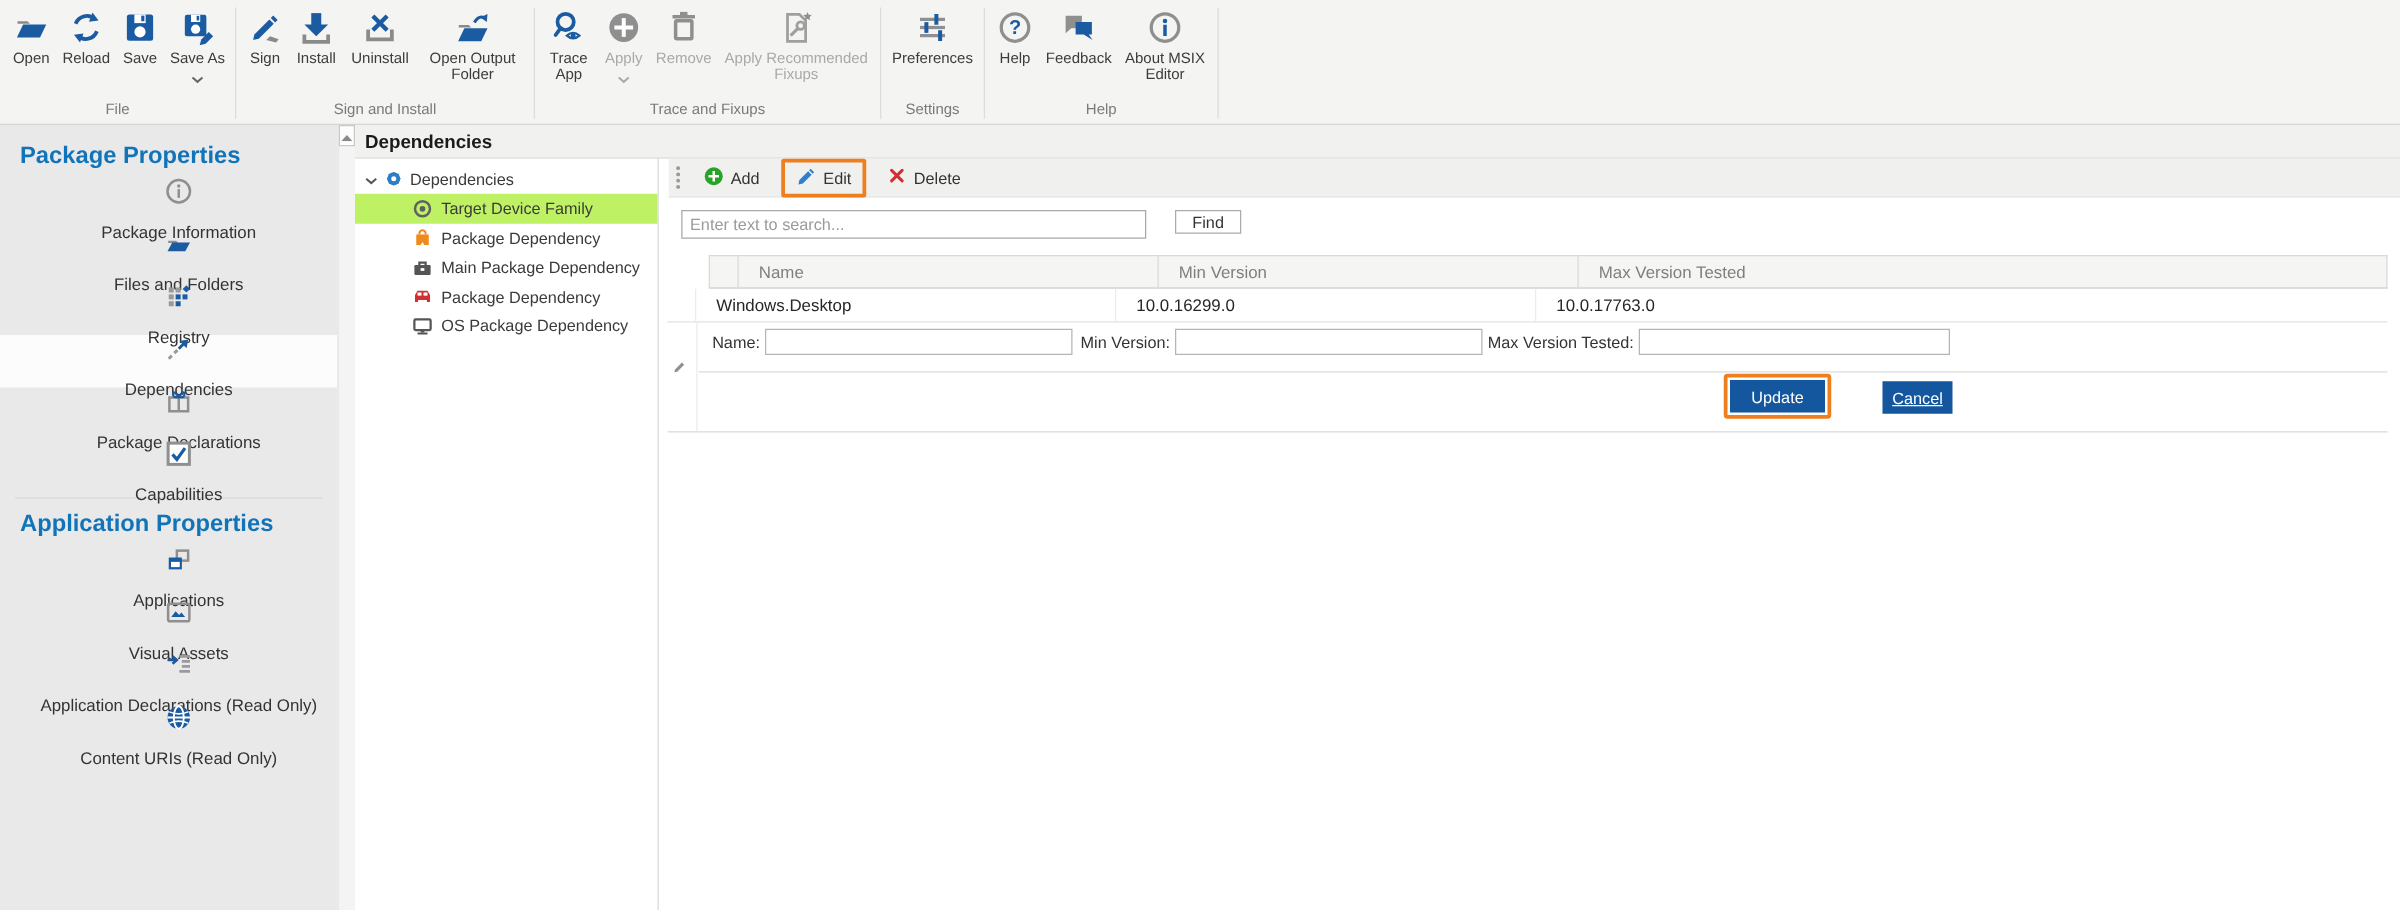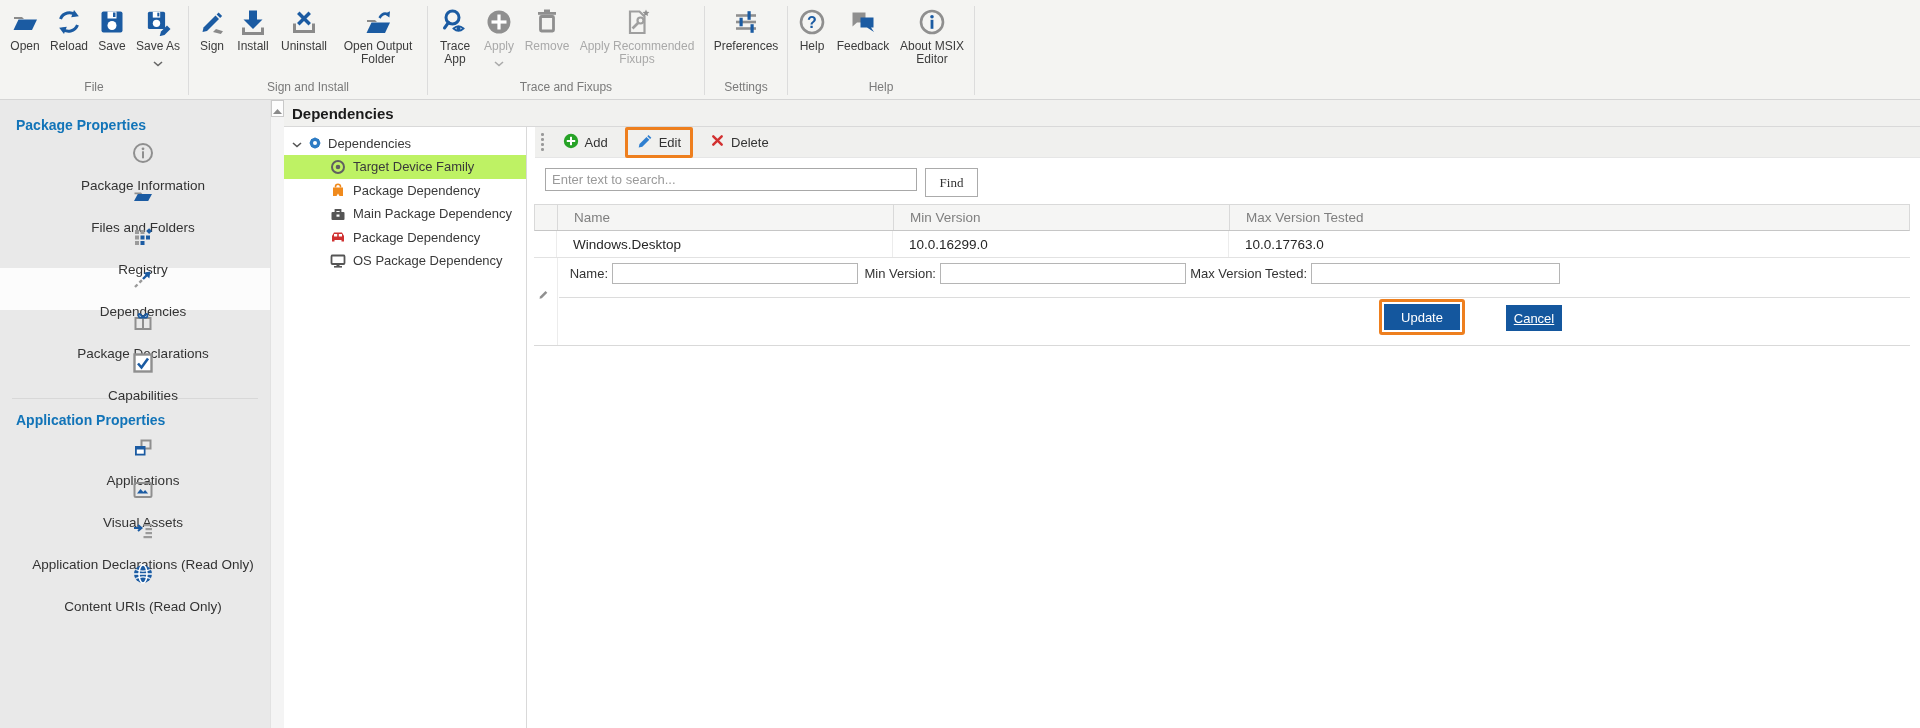--- a/index.html
+++ b/index.html
@@ -15,21 +15,21 @@
           padding:2px 2px 0; cursor:pointer; font-family:inherit; }
   .ricon { height:33px; display:flex; align-items:center; justify-content:center; }
   .rlabel { font-size:12px; color:#3c3c3c; text-align:center; line-height:13px; margin-top:2px; }
   .rbtn.disabled .rlabel { color:#a9a9a9; }
   .chev { margin-top:2px; }
   .rgroup-label { font-size:12px; color:#7a7a7a; text-align:center; padding:3px 0 4px; }
   .rsep { width:1px; background:#dcdcdc; margin:6px 0 4px; }
 
   
   .sidebar { position:absolute; left:0; top:100px; width:270px; height:628px; background:#e9e9e9; }
-  .sheading { color:#1274b8; font-size:14px; font-weight:bold; padding:14px 0 6px 16px; line-height:22px; }
+  .sheading { color:#1274b8; font-size:19px; font-weight:bold; padding:14px 0 6px 16px; line-height:22px; }
   .sheading.second { padding-top:10px; }
   .sdivider { height:1px; background:#d8d8d8; margin:4px 12px 0 12px; }
   .sitem { height:42px; display:flex; align-items:center; padding-left:16px; gap:14px;
            font-size:13.5px; color:#333; cursor:pointer;flex-direction:column; }
   .sitem.selected { background:#fcfcfc; }
   .sicon { width:22px; height:22px; display:flex; align-items:center; justify-content:center; }
 
   
   .vscroll { position:absolute; left:270px; top:100px; width:14px; height:628px;
              background:#f4f4f4; border-left:1px solid #e2e2e2; }
@@ -56,25 +56,25 @@
   .rtoolbar { position:absolute; left:7px; right:0; top:0; height:31px; background:#f0f0ee;
               border-bottom:1px solid #e6e6e6; display:flex; align-items:center; }
   .handle-dots { display:flex; flex-direction:column; gap:2.5px; margin:0 10px 0 6px; }
   .handle-dots i { width:2.5px; height:2.5px; background:#9a9a9a; border-radius:50%; display:block; }
   .tbtn { display:flex; align-items:center; gap:6px; font-size:13px; color:#333; background:transparent;
           border:none; padding:3px 9px; cursor:pointer; font-family:inherit; }
   .edit-highlight { border:3px solid #ee7f1e; border-radius:2px; margin:11px 8px; background:#f0f0ee; }
   .search-input { position:absolute; left:17px; top:41px; width:372px; height:23px; border:1px solid #a8a8a8;
                   font-size:13px; padding:0 6px; color:#222; font-family:inherit; }
   .search-input::placeholder { color:#9a9a9a; }
-  .find-btn { position:absolute; left:397px; top:41px; width:53px; height:29px; background:#fff;
-              border:1px solid #ababab; font-size:13px; color:#333; cursor:pointer; font-family:Liberation Serif, serif; }
+  .find-btn { position:absolute; left:412px; top:41px; width:53px; height:19px; background:#fff;
+              border:1px solid #ababab; font-size:13px; color:#333; cursor:pointer; font-family:Liberation Sans, sans-serif; }
 
   .dtable { position:absolute; left:6px; right:10px; top:77px; }
-  .thead { display:flex; height:27px; background:#f5f5f4; border:1px solid #d9d9d9; border-bottom:1px solid #c6c6c6; }
+  .thead { display:flex; height:27px; background:#f5f5f4; border:1px solid #d9d9d9; border-bottom:1px solid #c6c6c6;margin-left:33px; }
   .thead .cell { color:#7f7f7f; }
   .trow { display:flex; height:27px; background:#fff; border-bottom:1px solid #e2e2e2; }
   .trow .cell { color:#262626; }
   .cell { font-size:13.5px; display:flex; align-items:center; padding-left:16px; }
   .c0 { width:23px; padding-left:0; border-right:1px solid #d9d9d9; }
   .trow .c0 { border-right:1px solid #ececec; }
   .c1, .c2 { width:336px; border-right:1px solid #d9d9d9; }
   .trow .c1, .trow .c2 { border-right:1px solid #ececec; }
   .c3 { flex:1; }
 

